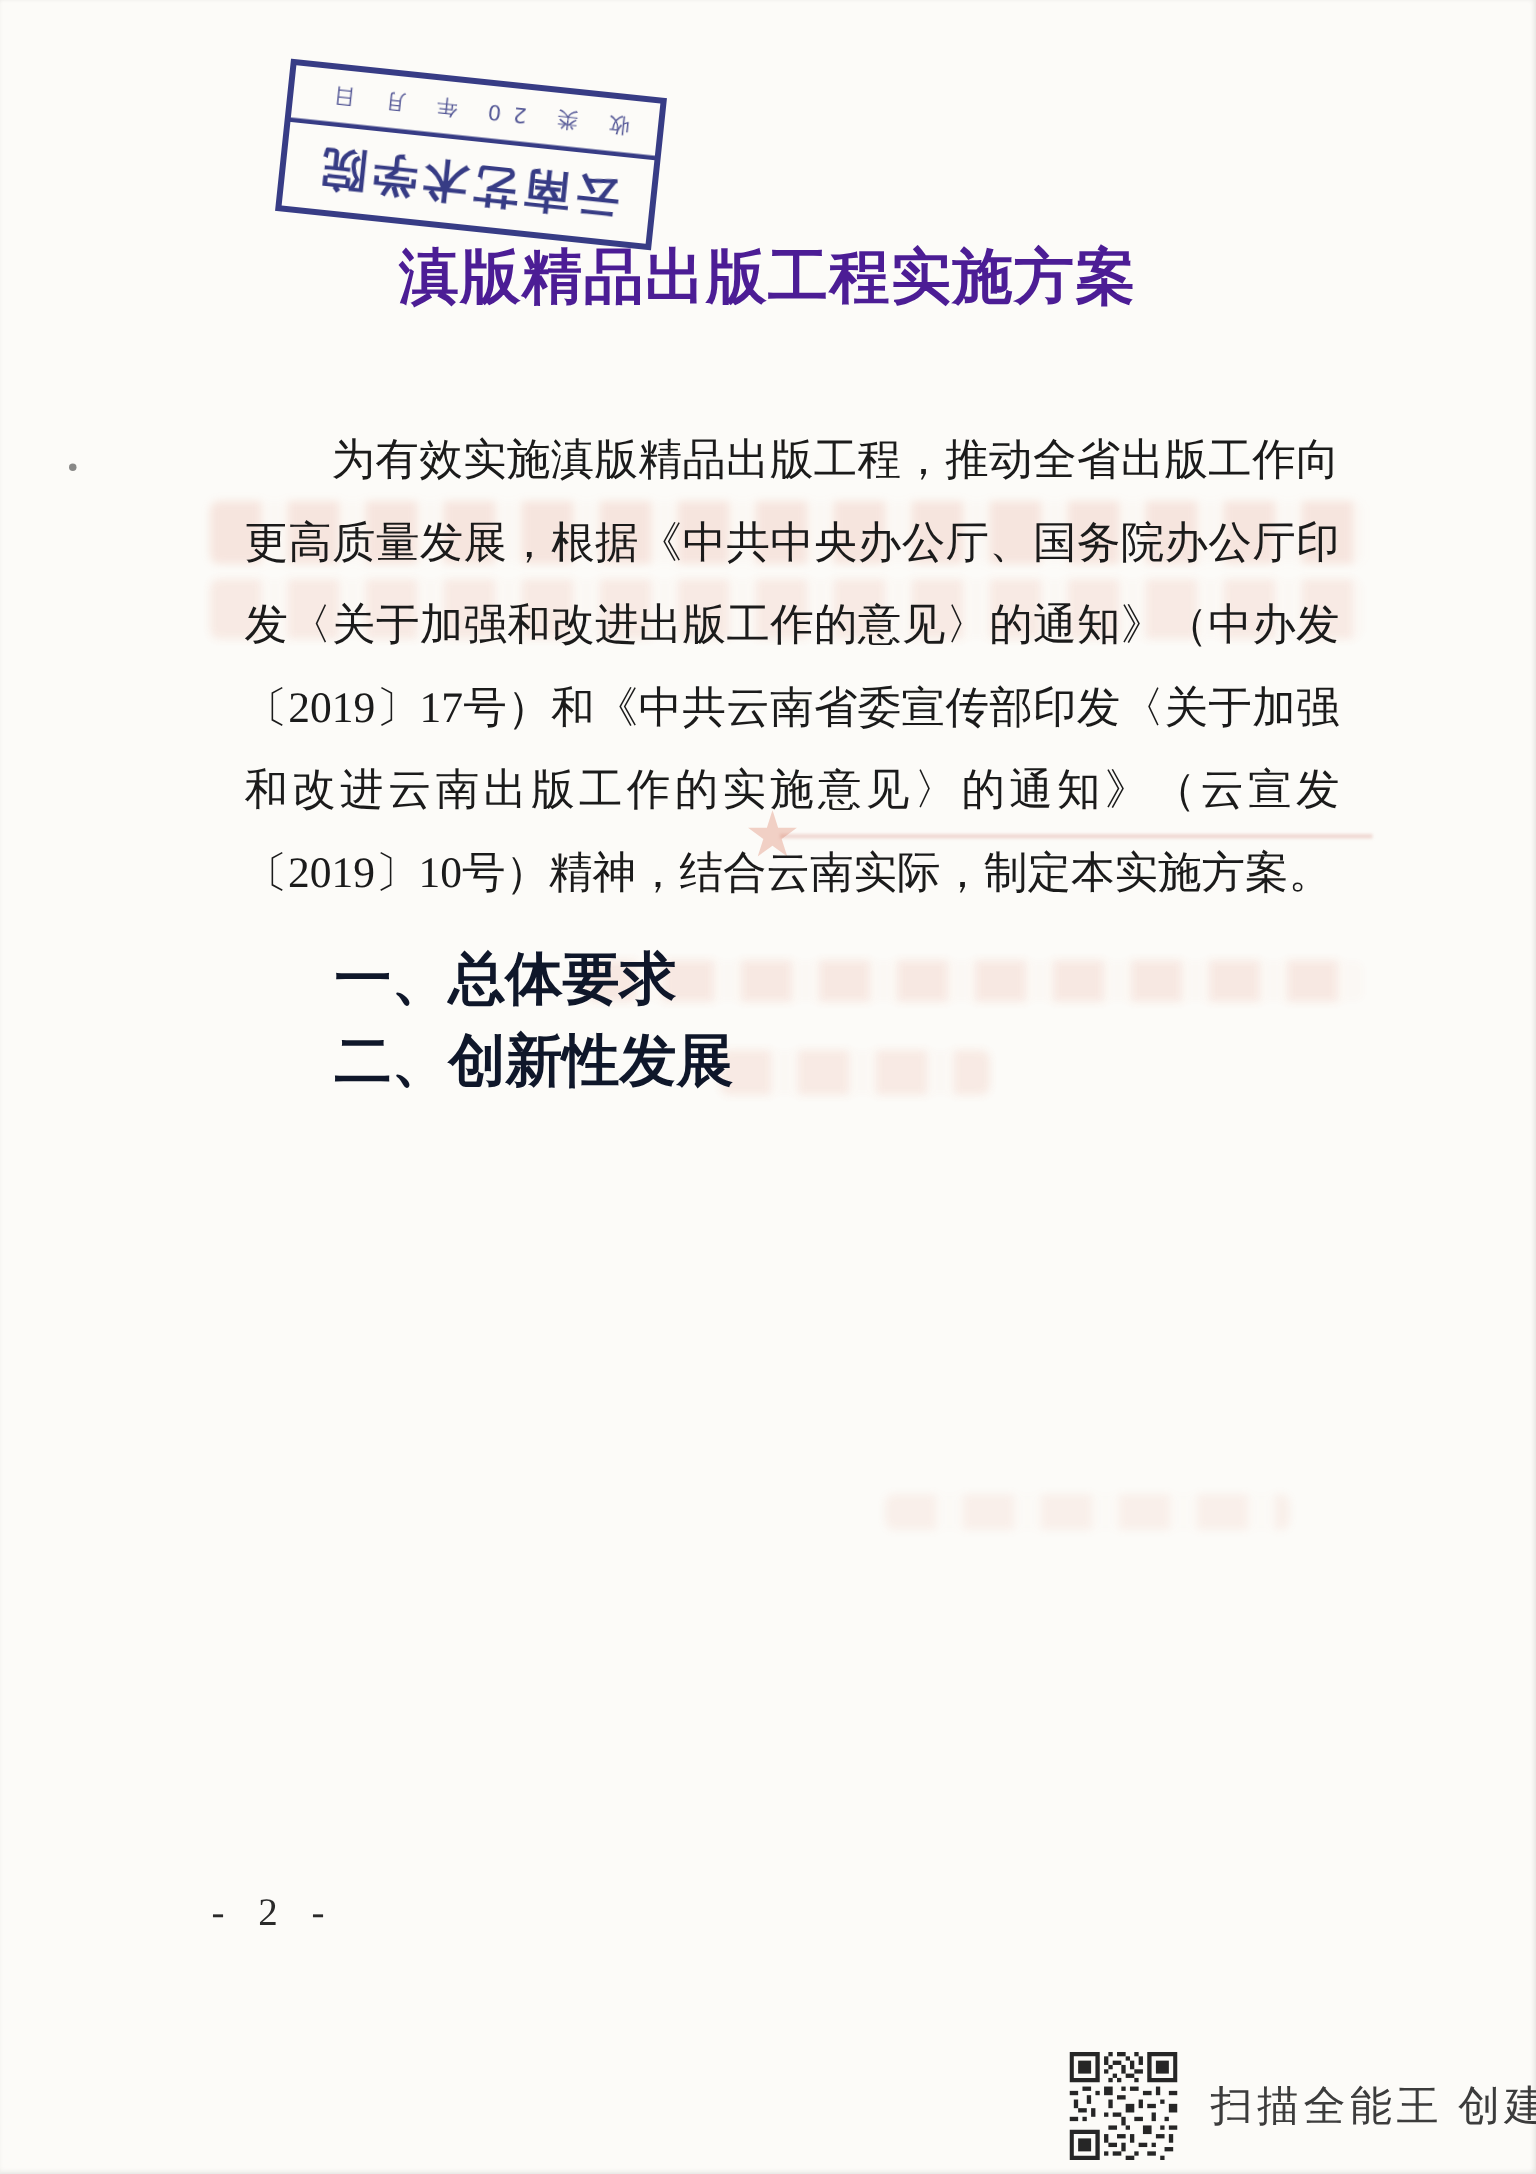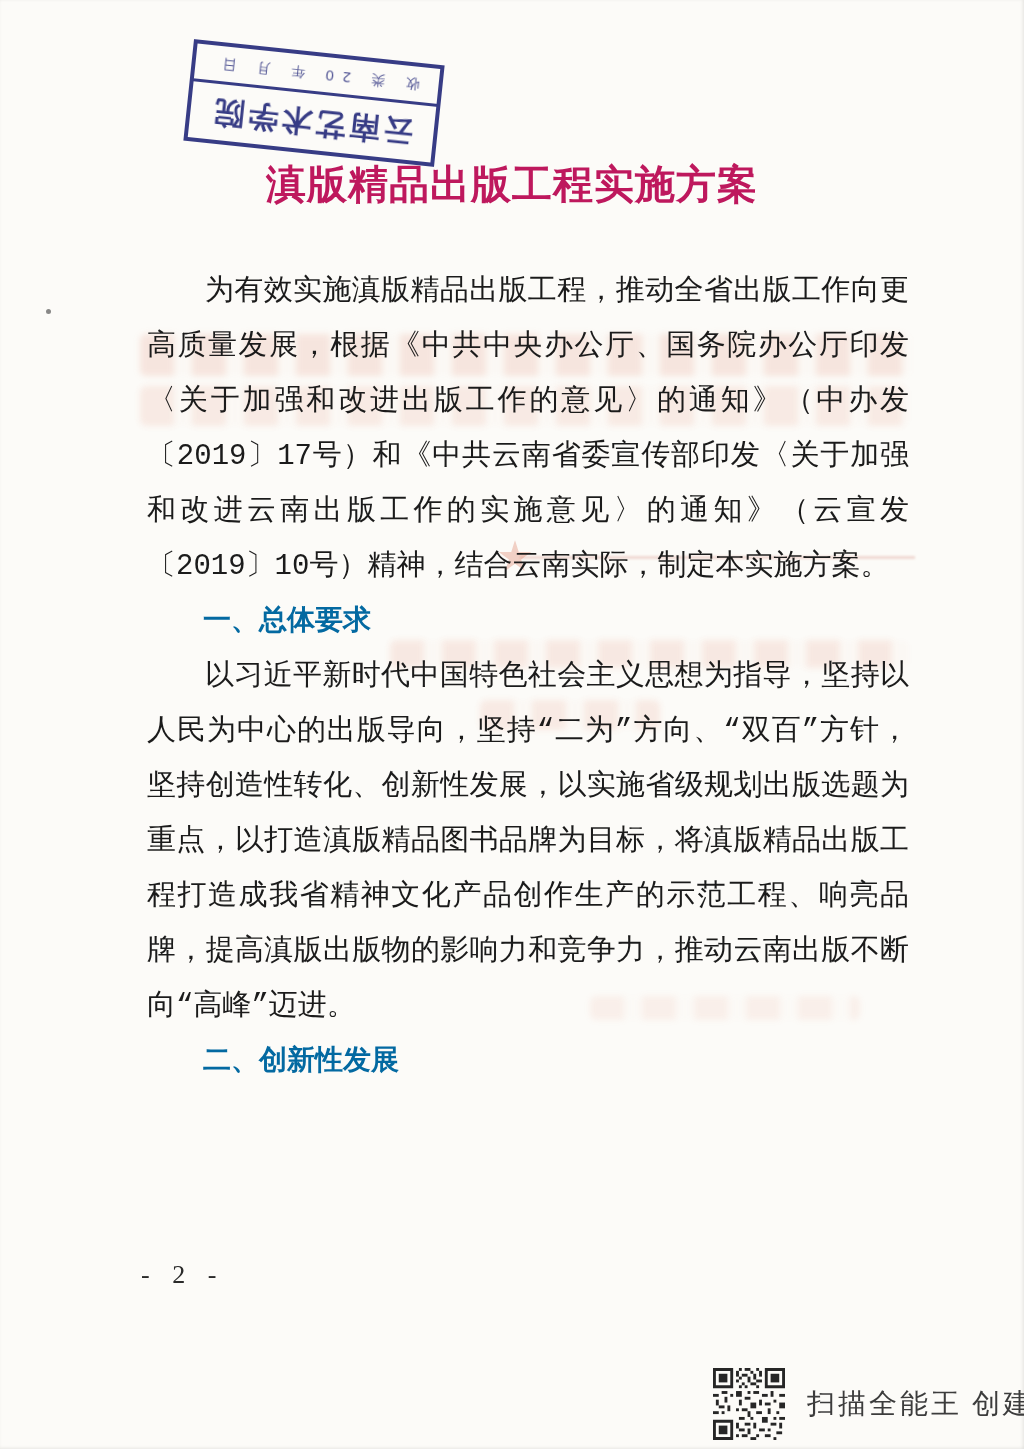--- a/index.html
+++ b/index.html
@@ -62,47 +62,46 @@
   .doc-title {
     position: absolute;
     top: 130px;
     left: 50%;
     transform: translateX(-50%);
     font-family: "DejaVu Sans", sans-serif;
     font-weight: bold;
     font-size: 40px;
     letter-spacing: 1px;
     white-space: nowrap;
-    color: #be185d;
+    color: #4c1d95;
   }
 
   
   .body-text {
     position: absolute;
     left: 147px;
     top: 264px;
     width: 762px;
     font-size: 29px;
     line-height: 55px;
     text-align: justify;
     color: #1b1b1b;
   }
   .body-text p {
-    margin: 0;
+    margin: 16px;
     text-indent: 2em;
-    font-family: Liberation Mono, monospace;
   }
   .section-heading {
-    font-family: Liberation Mono, monospace;
-    font-weight: bold;
-    font-size: 28px;
+    font-family: Liberation Serif, serif;
+    font-weight: bold;
+    font-size: 38px;
     line-height: 55px;
     text-indent: 2em;
     margin: 0;
-    color: #0369a1;
+    color: #0f172a;
   }
   .lead-bold {
     font-weight: bold;
   }
 
   
   .page-number {
     position: absolute;
     left: 141px;
     top: 1260px;
@@ -188,21 +187,20 @@
   <div class="bleed bleed-star"></div>
   <div class="bleed bleed-rule"></div>
   <div class="bleed bleed-band bleed-3"></div>
   <div class="bleed bleed-band bleed-4"></div>
   <div class="bleed bleed-band bleed-5"></div>
   <div class="speck"></div>
 
   <div class="body-text">
     <p>为有效实施滇版精品出版工程，推动全省出版工作向更高质量发展，根据《中共中央办公厅、国务院办公厅印发〈关于加强和改进出版工作的意见〉的通知》（中办发〔2019〕17号）和《中共云南省委宣传部印发〈关于加强和改进云南出版工作的实施意见〉的通知》（云宣发〔2019〕10号）精神，结合云南实际，制定本实施方案。</p>
     <h2 class="section-heading">一、总体要求</h2>
-    <p>以习近平新时代中国特色社会主义思想为指导，坚持以人民为中心的出版导向，坚持“二为”方向、“双百”方针，坚持创造性转化、创新性发展，以实施省级规划出版选题为重点，以打造滇版精品图书品牌为目标，将滇版精品出版工程打造成我省精神文化产品创作生产的示范工程、响亮品牌，提高滇版出版物的影响力和竞争力，推动云南出版不断向“高峰”迈进。</p>
     <h2 class="section-heading">二、创新性发展</h2>
   </div>
 
   <div class="page-number">- 2 -</div>
 
   <div class="scan-footer">
     <svg class="qr" viewBox="0 0 25 25" xmlns="http://www.w3.org/2000/svg">
       <g fill="#262626">
 
         <path d="M0 0h7v7h-7z M1 1v5h5v-5z" fill-rule="evenodd"></path>

